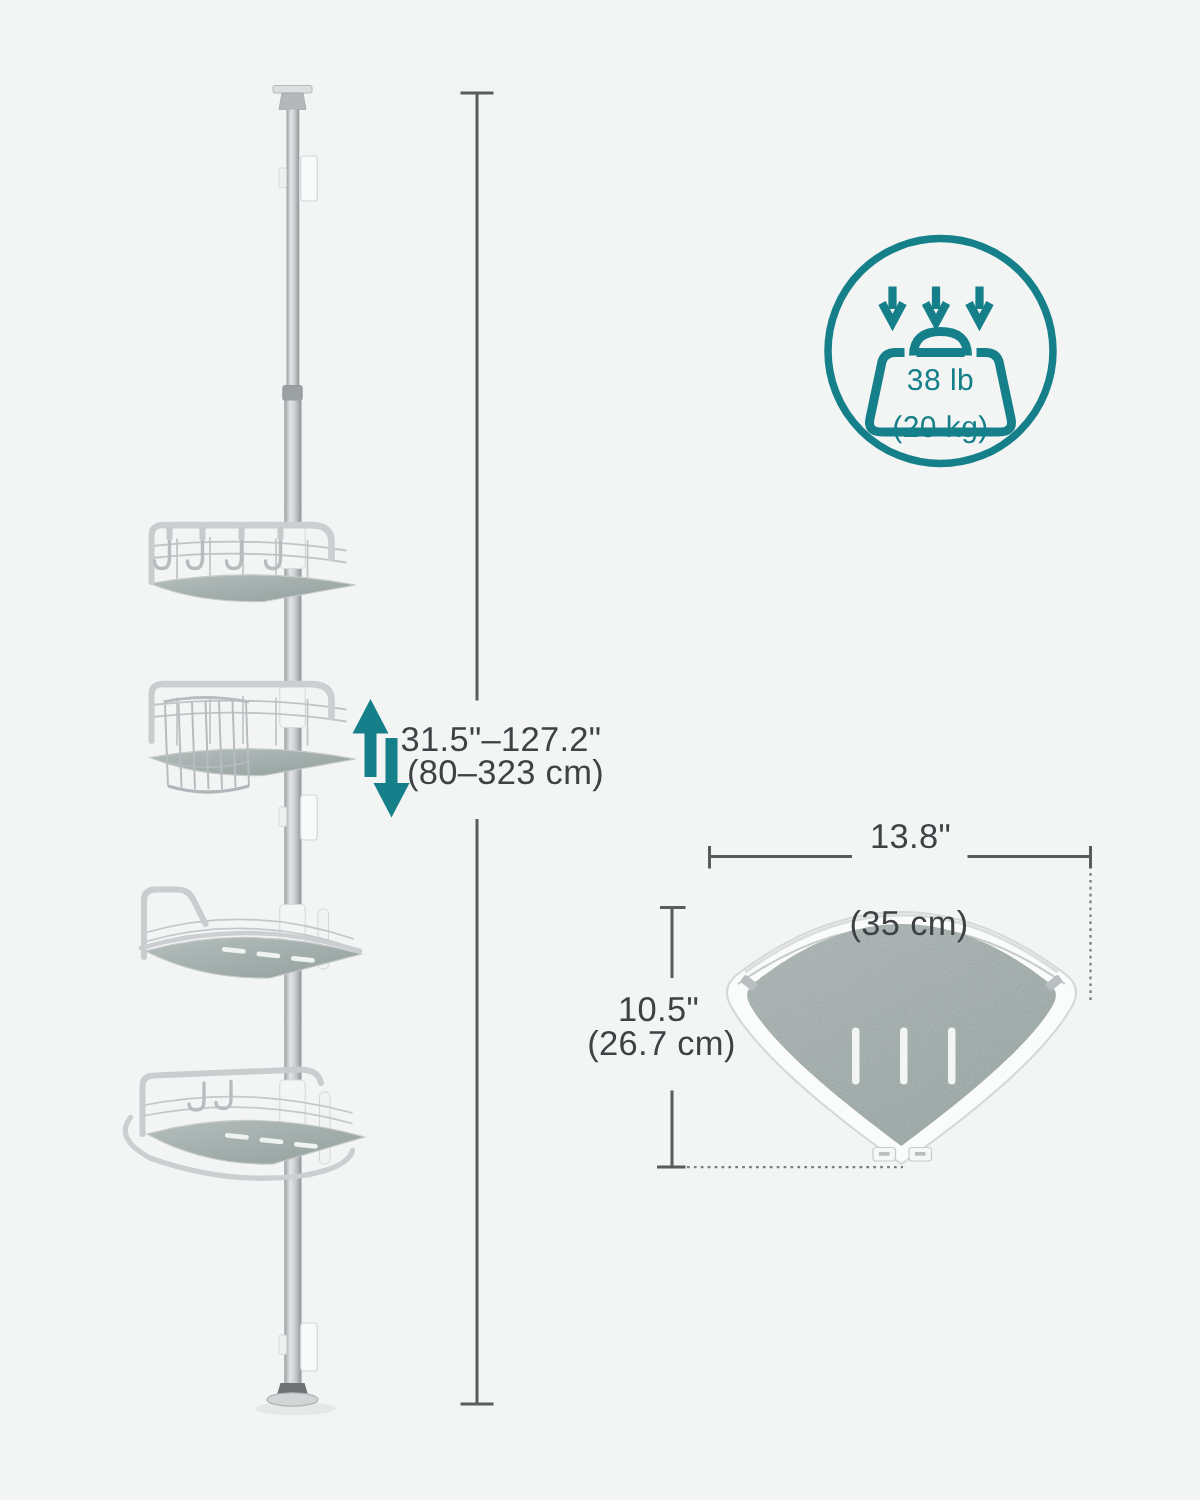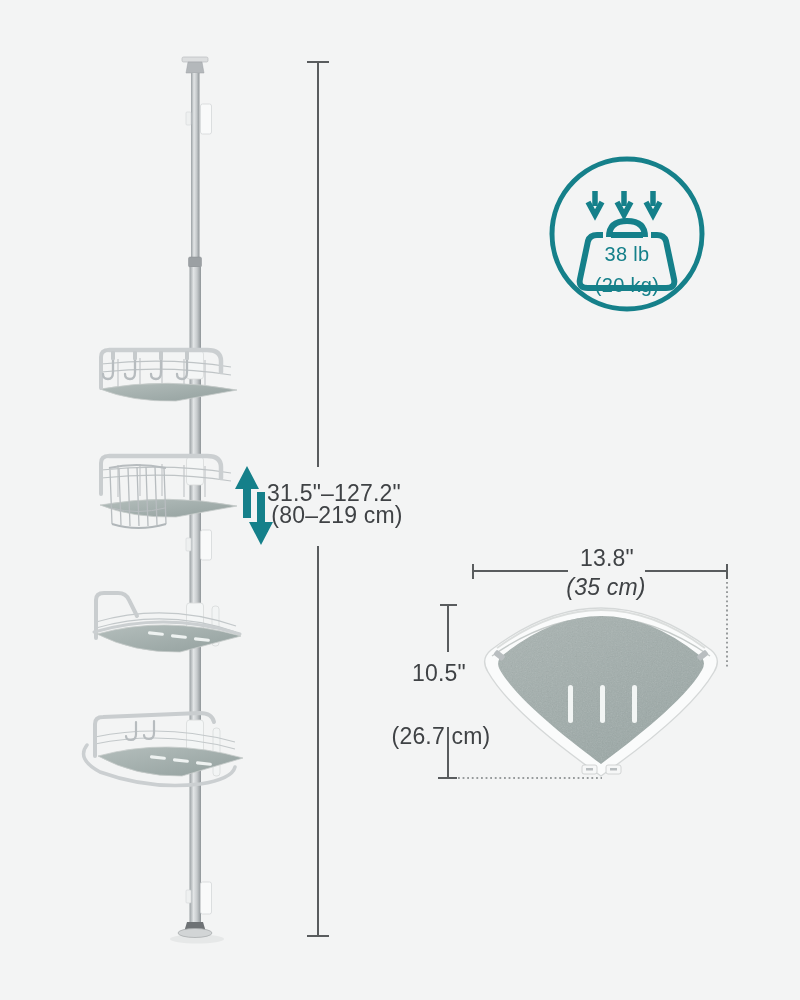--- a/index.html
+++ b/index.html
@@ -199,24 +199,24 @@
       </g>
     </g>
 
     <path d="M473,564 V579 M473,571 H568 M645,571 H727 M727,564 V579" stroke="#595c5e" stroke-width="2" fill="none"></path>
     <path d="M440,605 H457 M448,605 V652 M448,727 V778 M438,778 H457" stroke="#595c5e" stroke-width="2" fill="none"></path>
     <path d="M727,582 V668" stroke="#7a7d7f" stroke-width="1.5" stroke-dasharray="1.8,2.8" fill="none"></path>
     <path d="M458,778 H602" stroke="#7a7d7f" stroke-width="1.5" stroke-dasharray="1.8,2.8" fill="none"></path>
   </svg>
 
   <div class="lbl" style="left:334px;top:493px;">31.5"–127.2"</div>
-  <div class="lbl" style="left:337px;top:515px;">(80–219 cm)</div>
+  <div class="lbl" style="left:337px;top:515px;">(80–323 cm)</div>
 
   <div class="lbl teal" style="left:627px;top:254px;">38 lb</div>
   <div class="lbl teal" style="left:627px;top:285px;">(20 kg)</div>
 
   <div class="lbl" style="left:607px;top:558px;">13.8"</div>
-  <div class="lbl" style="left:606px;top:587px;font-style:italic;">(35 cm)</div>
+  <div class="lbl" style="left:606px;top:616px;">(35 cm)</div>
 
   <div class="lbl" style="left:439px;top:673px;">10.5"</div>
-  <div class="lbl" style="left:441px;top:736px;">(26.7 cm)</div>
+  <div class="lbl" style="left:441px;top:696px;">(26.7 cm)</div>
 
 </div>
 
 </body></html>

